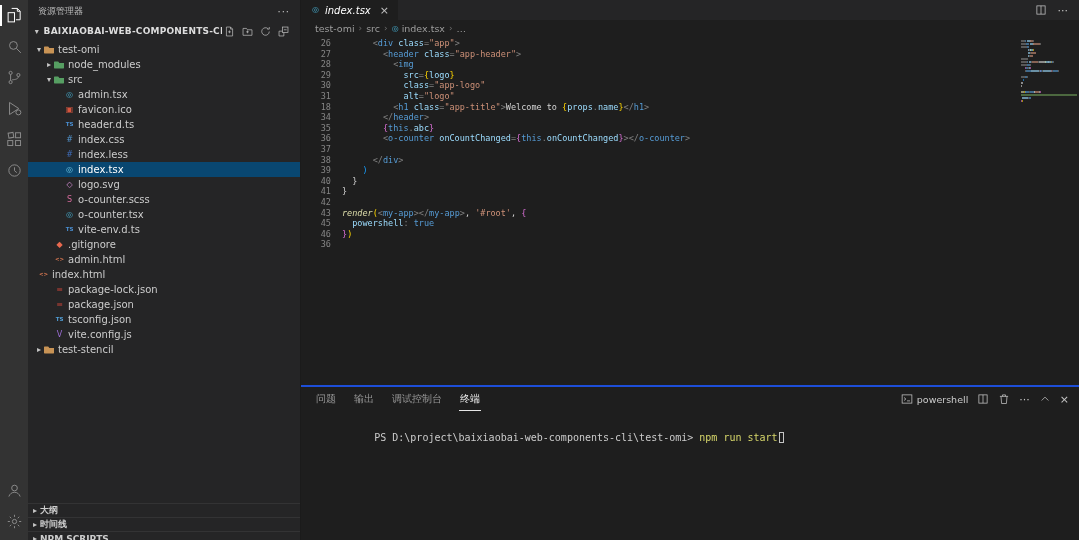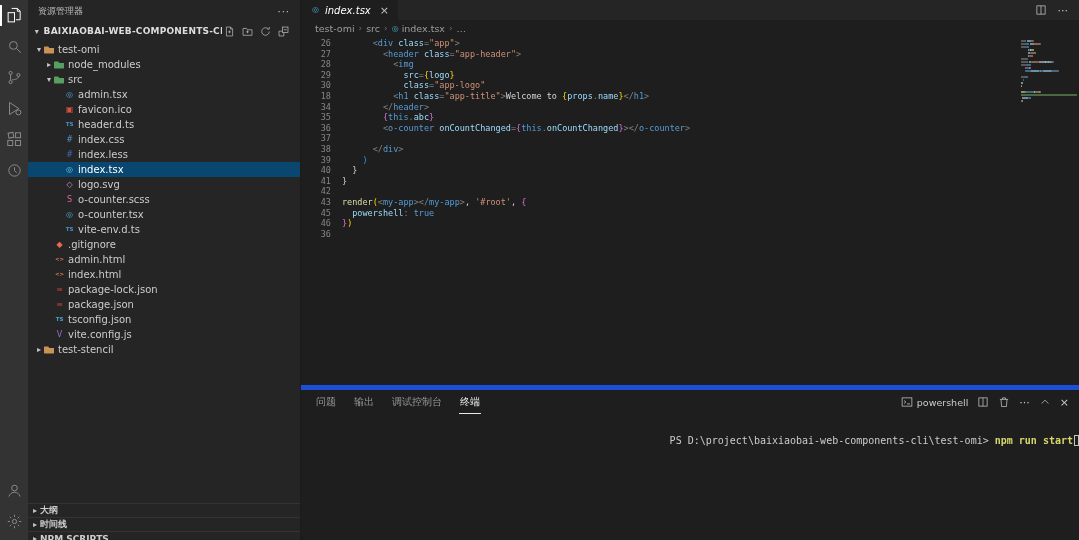--- a/index.html
+++ b/index.html
@@ -56,39 +56,39 @@
   .bc-item { display: flex; align-items: center; gap: 3px; cursor: pointer; }
   .bc-sep { color: #6e6e6e; font-size: 9px; }
   .bc-icon { color: #44a8c9; font-size: 8px; }
   .editor { flex: 1; display: flex; overflow: hidden; }
   .code { flex: 1; overflow: hidden; font-family: "DejaVu Sans Mono", "Liberation Mono", monospace; font-size: 8.5px; line-height: 10.6px; padding-top: 2px; }
   .code-line { display: flex; height: 10.6px; }
   .ln { width: 30px; text-align: right; color: #858585; flex-shrink: 0; }
   .lc { padding-left: 11px; white-space: pre; }
   .tok-t { color: #569cd6; } .tok-a { color: #9cdcfe; } .tok-v { color: #9cdcfe; text-align: center; }
   .tok-s { color: #ce9178; } .tok-p { color: #808080; } .tok-w { color: #d4d4d4; }
-  .tok-k { color: #569cd6; } .tok-f { color: #dcdcaa; } .tok-c { color: #6a9955; }
+  .tok-k { color: #569cd6; } .tok-f { color: #dcdcaa; font-style: italic; } .tok-c { color: #6a9955; }
   .tok-b1 { color: #ffd700; } .tok-b2 { color: #da70d6; } .tok-b3 { color: #179fff; }
   .minimap { width: 62px; flex-shrink: 0; padding: 4px 2px 0 4px; overflow: hidden; }
   .mm-line { display: flex; height: 2px; margin-bottom: 1px; overflow: hidden; }
   .mm-line span { height: 2px; flex-shrink: 0; }
 
   
-  .panel { height: 155px; border-top: 5px solid #1d4ed8; display: flex; flex-direction: column; flex-shrink: 0; background: #1e1e1e; text-align: right; }
+  .panel { height: 155px; border-top: 2px solid #1d4ed8; display: flex; flex-direction: column; flex-shrink: 0; background: #1e1e1e; }
   .panel-header { height: 24px; display: flex; align-items: center; padding: 0 10px 0 14px; flex-shrink: 0; }
   .panel-tabs { display: flex; gap: 16px; height: 100%; }
   .panel-tab { display: flex; align-items: center; font-size: 10px; color: #969696; cursor: pointer; border-bottom: 1px solid transparent; padding: 1px 1px 0 1px; }
   .panel-tab.active { color: #e7e7e7; border-bottom-color: #e7e7e7; }
   .panel-actions { margin-left: auto; display: flex; align-items: center; gap: 9px; color: #c5c5c5; }
   .panel-actions svg { width: 12px; height: 12px; stroke: #c5c5c5; fill: none; stroke-width: 1; cursor: pointer; }
   .shell-label { font-size: 9.5px; color: #cccccc; display: flex; align-items: center; gap: 4px; cursor: pointer; }
   .pa-glyph { font-size: 11px; cursor: pointer; }
   .terminal { flex: 1; padding: 10px 0 0 13px; font-family: "DejaVu Sans Mono", "Liberation Mono", monospace; font-size: 10px; color: #cccccc; }
   .term-line { white-space: pre; }
-  .term-cmd { color: #d6d66a; font-weight: bold; }
+  .term-cmd { color: #d6d66a; }
   .cursor { display: inline-block; width: 5px; height: 11px; border: 1px solid #c5c5c5; vertical-align: text-bottom; margin-left: 1px; }
 </style>
 </head>
 <body>
 
 <div class="app">
 
   <nav class="activitybar">
     <div class="ab-top">
       <div class="ab-item active">
@@ -256,21 +256,21 @@
         <div class="tree-row" style="padding-left: 16px;">
           <span class="chev"></span>
           <span class="file-icon" style="color: rgb(232, 105, 79);">◆</span>
           <span class="tree-label">.gitignore</span>
         </div>
         <div class="tree-row" style="padding-left: 16px;">
           <span class="chev"></span>
           <span class="file-icon txt" style="color: rgb(224, 123, 83);">&lt;&gt;</span>
           <span class="tree-label">admin.html</span>
         </div>
-        <div class="tree-row" style="padding-left: 16px;">
+        <div class="tree-row" style="">
           <span class="chev"></span>
           <span class="file-icon txt" style="color: rgb(224, 123, 83);">&lt;&gt;</span>
           <span class="tree-label">index.html</span>
         </div>
         <div class="tree-row" style="padding-left: 16px;">
           <span class="chev"></span>
           <span class="file-icon" style="color: rgb(196, 68, 56);">≡</span>
           <span class="tree-label">package-lock.json</span>
         </div>
         <div class="tree-row" style="padding-left: 16px;">
@@ -357,20 +357,24 @@
             <span class="ln">28</span>
             <span class="lc"><span class="tok-p">          &lt;</span><span class="tok-t">img</span></span>
           </div>
           <div class="code-line">
             <span class="ln">29</span>
             <span class="lc"><span class="tok-w">            </span><span class="tok-a">src</span><span class="tok-p">=</span><span class="tok-b1">{</span><span class="tok-v">logo</span><span class="tok-b1">}</span></span>
           </div>
           <div class="code-line">
             <span class="ln">30</span>
             <span class="lc"><span class="tok-w">            </span><span class="tok-a">class</span><span class="tok-p">=</span><span class="tok-s">"app-logo"</span></span>
+          </div>
+          <div class="code-line">
+            <span class="ln">31</span>
+            <span class="lc"><span class="tok-w">            </span><span class="tok-a">alt</span><span class="tok-p">=</span><span class="tok-s">"logo"</span></span>
           </div>
           <div class="code-line">
             <span class="ln">18</span>
             <span class="lc"><span class="tok-p">          &lt;</span><span class="tok-t">h1</span><span class="tok-w"> </span><span class="tok-a">class</span><span class="tok-p">=</span><span class="tok-s">"app-title"</span><span class="tok-p">&gt;</span><span class="tok-w">Welcome to </span><span class="tok-b1">{</span><span class="tok-v">props</span><span class="tok-p">.</span><span class="tok-v">name</span><span class="tok-b1">}</span><span class="tok-p">&lt;/</span><span class="tok-t">h1</span><span class="tok-p">&gt;</span></span>
           </div>
           <div class="code-line">
             <span class="ln">34</span>
             <span class="lc"><span class="tok-p">        &lt;/</span><span class="tok-t">header</span><span class="tok-p">&gt;</span></span>
           </div>
           <div class="code-line">

